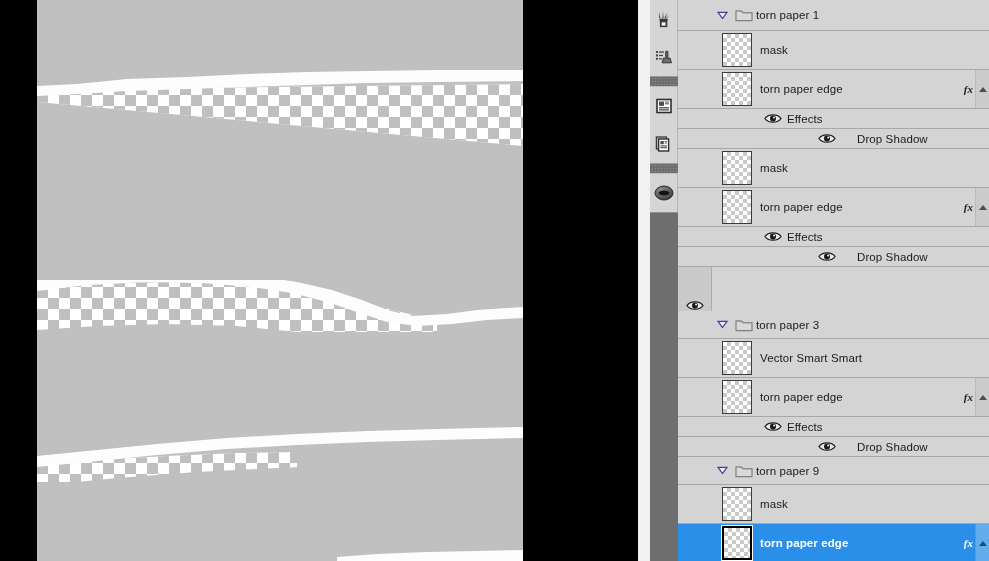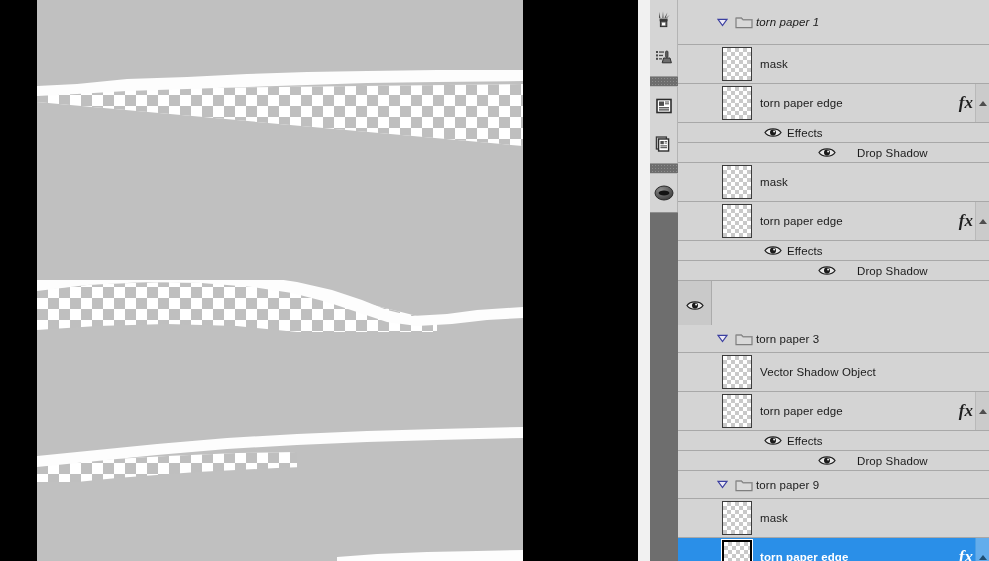--- a/index.html
+++ b/index.html
@@ -129,21 +129,21 @@
     flex:0 0 18px;height:13px;margin-right:5px;cursor:pointer;
   }
   .eye-inline svg{display:block;}
 
   .fx-zone{
     flex:0 0 40px;height:100%;
     display:flex;align-items:center;justify-content:flex-end;
   }
   .fx{
     font-family:"Liberation Serif",serif;
-    font-style:italic;font-weight:bold;font-size:17px;
+    font-style:italic;font-weight:bold;font-size:11px;
     color:#1f1f1f;
     padding-right:2px;
     cursor:pointer;
     margin-left:20px;
   }
   .collapse{
     flex:0 0 14px;height:100%;
     box-sizing:border-box;
     border-left:1px solid #b9b9b9;
     background:#cbcbcb;
@@ -377,21 +377,21 @@
         </div>
         <div class="eye" style="top: 518px;">
           <svg width="18" height="13" viewBox="0 0 18 13">
             <path d="M1 6.5 C4 1.6 14 1.6 17 6.5 C14 11.4 4 11.4 1 6.5 Z" fill="#e8e8e8" stroke="#1f1f1f" stroke-width="1.3"></path>
             <circle cx="9" cy="6.5" r="3" fill="#1a1a1a"></circle>
             <circle cx="10.1" cy="5.4" r="1" fill="#f2f2f2"></circle>
           </svg>
         </div>
       </div>
     <div id="rows">
-        <div class="row r-group" style="height: 45px; font-style: italic;">
+        <div class="row r-group" style="height: 31px;">
           <div class="gutter-pad"></div>
           <div class="twisty">
             <svg width="11" height="9" viewBox="0 0 11 9">
               <path d="M1 1.4 H10 L5.5 7.6 Z" fill="#eceaf5" stroke="#3b3fa0" stroke-width="1.2"></path>
             </svg>
           </div>
           <div class="folder">
             <svg width="18" height="14" viewBox="0 0 18 14">
               <path d="M1 3 H6.4 L8 4.6 H17 V12.6 H1 Z" fill="#d9d9d9" stroke="#7e7e7e" stroke-width="1.2"></path>
               <path d="M1 3 H6.4 L8 4.6 H17" fill="none" stroke="#8d8d8d" stroke-width="1.1"></path>
@@ -503,21 +503,21 @@
               <path d="M1 3 H6.4 L8 4.6 H17" fill="none" stroke="#8d8d8d" stroke-width="1.1"></path>
             </svg>
           </div>
           <div class="label">torn paper 3</div>
           <div style="flex:0 0 14px"></div>
         </div>
         <div class="row r-layer" style="height: 39px;">
           <div class="gutter-pad"></div>
           <div style="flex:0 0 10px"></div>
           <div class="thumb"></div>
-          <div class="label">Vector Shadow Object</div>
+          <div class="label">Vector Smart Smart</div>
           <div style="flex:0 0 14px"></div>
         </div>
         <div class="row r-layer" style="height: 39px;">
           <div class="gutter-pad"></div>
           <div style="flex:0 0 10px"></div>
           <div class="thumb"></div>
           <div class="label">torn paper edge</div>
           <div class="fx-zone">
             <span class="fx">fx</span>
           </div>

